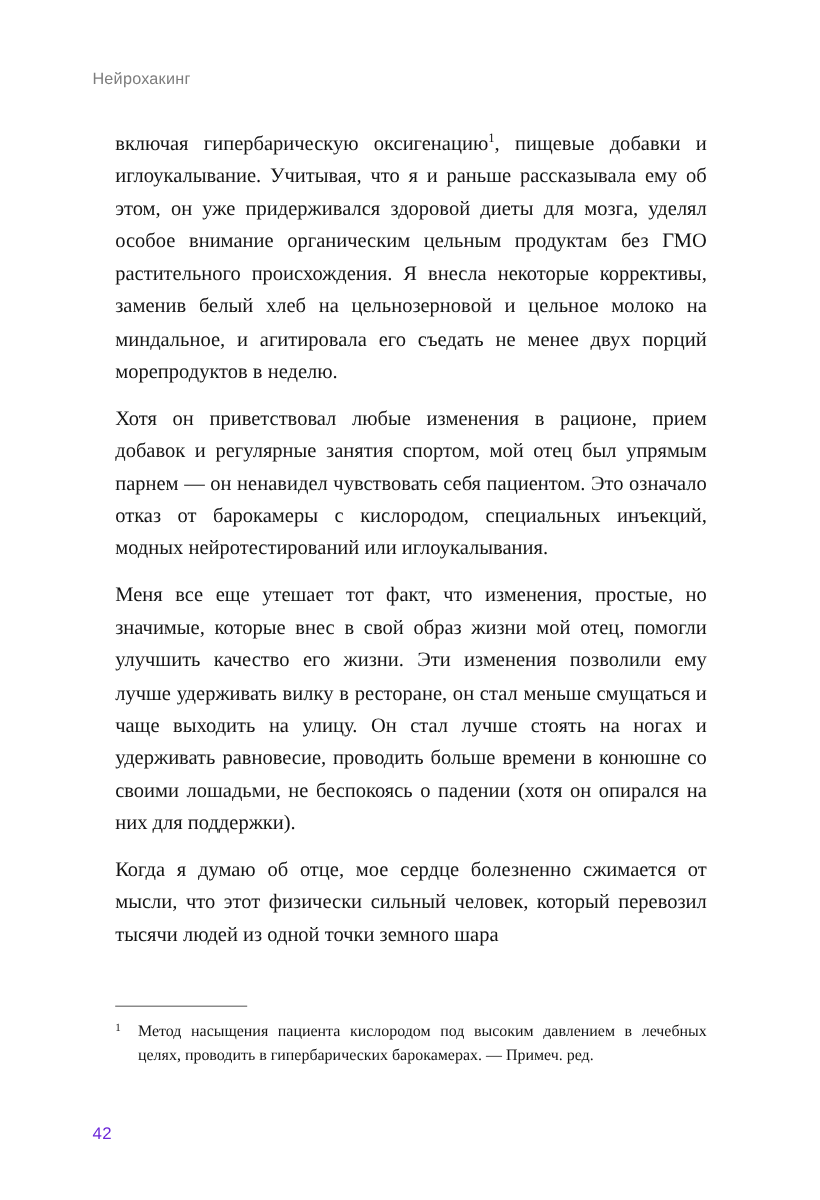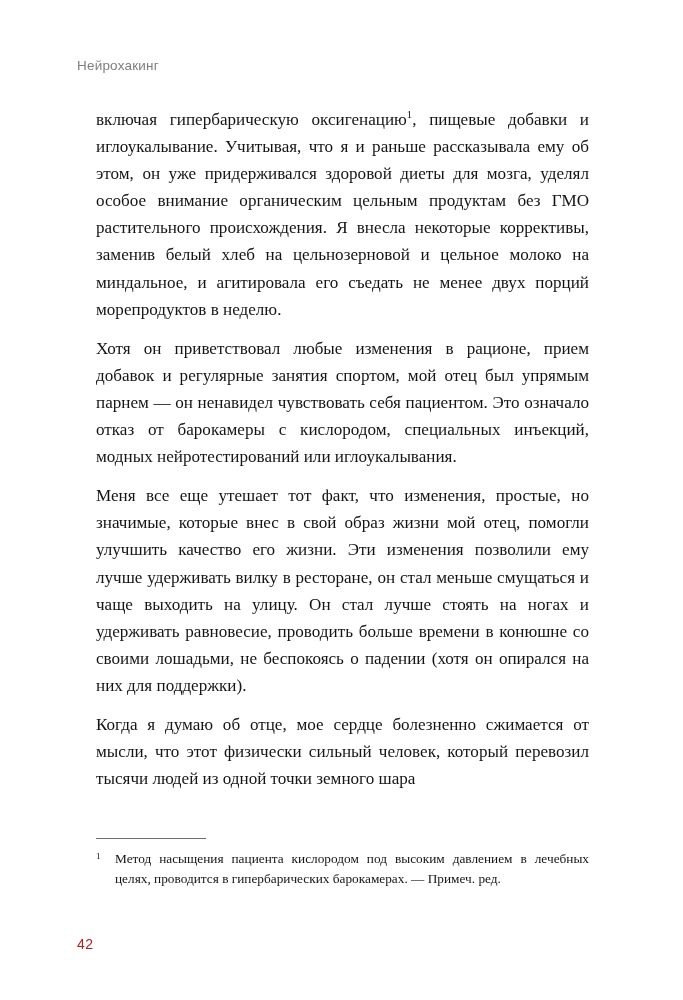--- a/index.html
+++ b/index.html
@@ -102,21 +102,21 @@
   }
 
   
   .folio {
     position: absolute;
     left: 77px;
     top: 936px;
     font-family: "Liberation Sans", "DejaVu Sans", sans-serif;
     font-size: 14px;
     letter-spacing: 0.4px;
-    color: #b91c1c;
+    color: #6d28d9;
   }
 </style>
 </head>
 <body>
 
 <div class="page">
 
   <div class="running-header">Нейрохакинг</div>
 
   <div class="text-column">
@@ -127,19 +127,19 @@
 
     <p class="body-paragraph">Меня все еще утешает тот факт, что изменения, простые, но значимые, которые внес в свой образ жизни мой отец, помогли улучшить качество его жизни. Эти изменения позволили ему лучше удерживать вилку в ресторане, он стал меньше смущаться и чаще выходить на улицу. Он стал лучше стоять на ногах и удерживать равновесие, проводить больше времени в конюшне со своими лошадьми, не беспокоясь о падении (хотя он опирался на них для поддержки).</p>
 
     <p class="body-paragraph">Когда я думаю об отце, мое сердце болезненно сжимается от мысли, что этот физически сильный человек, который перевозил тысячи людей из одной точки земного шара</p>
 
   </div>
 
   <div class="footnote-block">
     <div class="footnote-rule"></div>
     <div class="footnote-item">
-      <span class="footnote-marker">1</span><span>Метод насыщения пациента кислородом под высоким давлением в лечебных целях, проводится в гипербарических барокамерах. — </span><span class="footnote-source">Примеч. ред.</span>
+      <span class="footnote-marker">1</span><span>Метод насыщения пациента кислородом под высоким давлением в лечебных целях, проводить в гипербарических барокамерах. — </span><span class="footnote-source">Примеч. ред.</span>
     </div>
   </div>
 
   <div class="folio">42</div>
 
 </div>
 
 </body></html>

